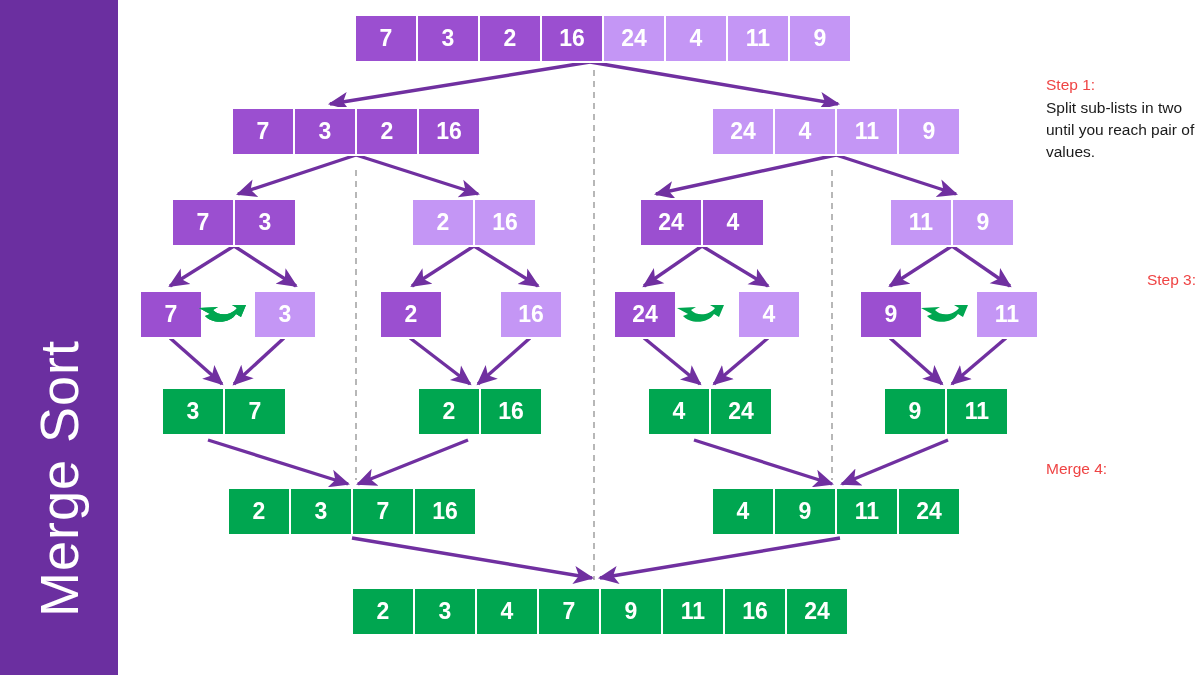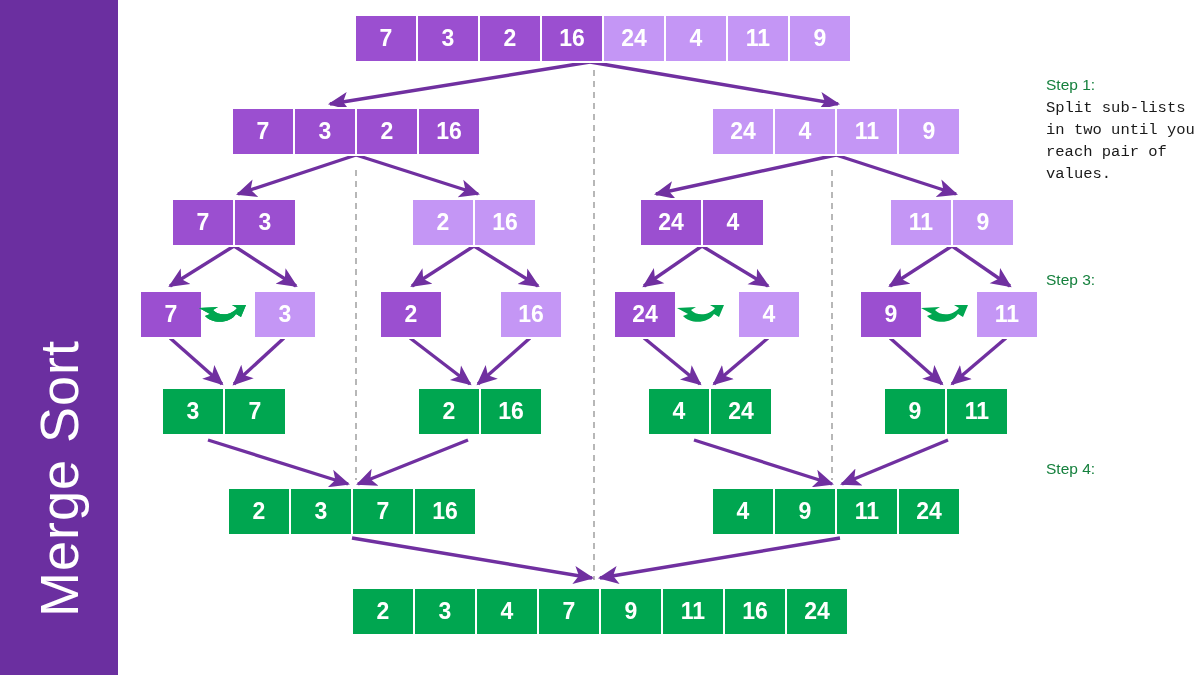--- a/index.html
+++ b/index.html
@@ -35,27 +35,27 @@
   
   .note{
     position:absolute;
     width:150px;
     font-size:15.5px;
     line-height:1.42;
     color:#1a1a1a;
   }
   .note .step-label{
     display:block;
-    color:#15803d;
+    color:#ef4444;
     font-weight:400;
     margin-bottom:1px;
   }
-  .note .step-body{display:block;font-family:Liberation Mono, monospace;}
+  .note .step-body{display:block;}
   #note1{left:1046px;top:74px;}
-  #note3{left:1046px;top:269px;}
+  #note3{left:1046px;top:269px;text-align:right;}
   #note4{left:1046px;top:458px;}
 
   
   svg#diagram{position:absolute;left:0;top:0;width:1200px;height:675px;}
   .cellbox{stroke:#ffffff;stroke-width:2;}
   .celltext{
     fill:#ffffff;
     font-family:"Liberation Sans", sans-serif;
     font-weight:bold;
     font-size:23px;
@@ -247,16 +247,16 @@
   </svg>
 
   <div class="note" id="note1">
     <span class="step-label">Step 1:</span>
     <span class="step-body">Split sub-lists in two until you reach pair of values.</span>
   </div>
   <div class="note" id="note3">
     <span class="step-label">Step 3:</span>
   </div>
   <div class="note" id="note4">
-    <span class="step-label">Step 4:</span>
+    <span class="step-label">Merge 4:</span>
   </div>
 
 </div>
 
 </body></html>

